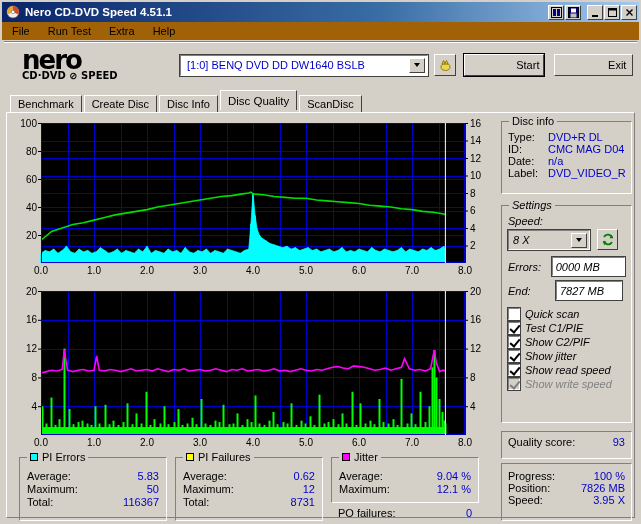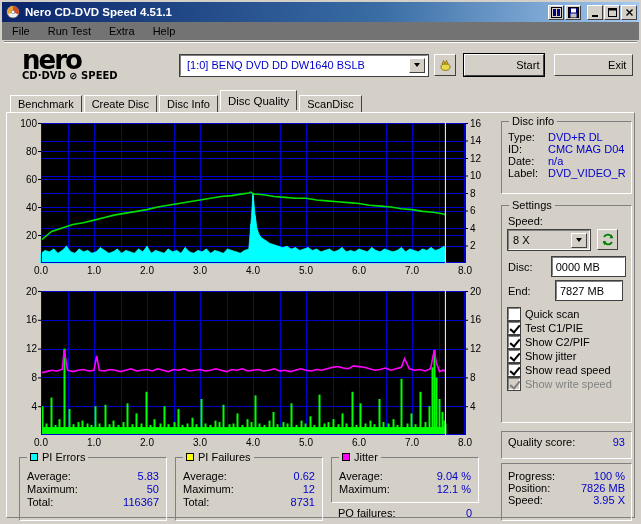--- a/index.html
+++ b/index.html
@@ -29,21 +29,21 @@
     border-top:1px solid #fff; border-left:1px solid #fff;
     border-right:1px solid #404040; border-bottom:1px solid #404040;
     display:flex; align-items:center; justify-content:center;
     font-size:9px; line-height:1; font-family:"Liberation Sans",sans-serif;
     position:relative;
   }
   .tb-gap { width:4px; }
 
   
   .menubar { height:19px; display:flex; align-items:center; padding-left:8px; gap:14px;
-             background:#737373; border-bottom:1px solid #d4d0c8;}
+             background:#a16207; border-bottom:1px solid #d4d0c8;}
   .menubar span { font-size:11px; padding:1px 2px; }
 
   .sep-line { height:2px; border-top:1px solid #808080; border-bottom:1px solid #fff; margin:0 2px; }
 
   
   .toolbar { height:44px; display:flex; align-items:center; padding:0 6px; }
   .logo { width:150px; margin-left:14px; flex:0 0 auto; }
   .logo .nero { font-size:26px; font-weight:bold; letter-spacing:-2px; line-height:20px;
                 font-family:"DejaVu Sans", sans-serif; }
   .logo .sub { font-size:10px; font-weight:bold; letter-spacing:0px; line-height:11px;
@@ -645,21 +645,21 @@
           <span class="lbl" style="width:40px">Date:</span>
           <span class="val" style="flex:1">n/a</span>
         </div>
         <div class="row">
           <span class="lbl" style="width:40px">Label:</span>
           <span class="val" style="flex:1; overflow:hidden; white-space:nowrap">DVD_VIDEO_RE</span>
         </div>
       </div>
     </div>
 
-    <div class="gb" style="left:494px; top:92px; width:131px; height:218px;">
+    <div class="gb" style="left:494px; top:92px; width:131px; height:218px;font-style:italic;">
       <div class="inner"></div>
       <div class="gb-title">Settings</div>
       <div style="padding:9px 6px 0 6px;">
         <div class="lbl">Speed:</div>
         <div style="display:flex; align-items:center; margin-top:2px;">
           <div class="drive-combo" style="width:82px; height:20px; margin-left:0; background:#d4d0c8;">
             <div class="val" style="color:#000; padding-left:4px;">8 X</div>
             <div class="combo-arrow">
                 <div class="arrow-dn"></div>
               </div>
@@ -667,21 +667,21 @@
           <div class="eject-btn" style="width:21px;height:21px;margin-left:7px;">
             <svg width="14" height="14" viewBox="0 0 14 14">
               <path d="M3 4 A4.3 4.3 0 0 1 11 5" stroke="#008000" stroke-width="1.8" fill="none"></path>
               <path d="M11 9 A4.3 4.3 0 0 1 3 8" stroke="#008000" stroke-width="1.8" fill="none"></path>
               <path d="M10.5 1.6 L12.4 5.2 L8.6 5.2 Z" fill="#008000"></path>
               <path d="M3.5 12.2 L1.6 8.6 L5.4 8.6 Z" fill="#008000"></path>
             </svg>
           </div>
         </div>
         <div style="display:flex; align-items:center; margin-top:7px;">
-          <span class="lbl" style="width:48px">Disc:</span>
+          <span class="lbl" style="width:48px">Errors:</span>
           <div class="field" style="width:80px;height:19px;">0000 MB</div>
         </div>
         <div style="display:flex; align-items:center; margin-top:5px;">
           <span class="lbl" style="width:48px">End:</span>
           <div class="field" style="width:66px;height:19px;">7827 MB</div>
         </div>
 
         <div style="margin-top:8px;">
           <div class="chk">
             <span class="chkbox"></span>

